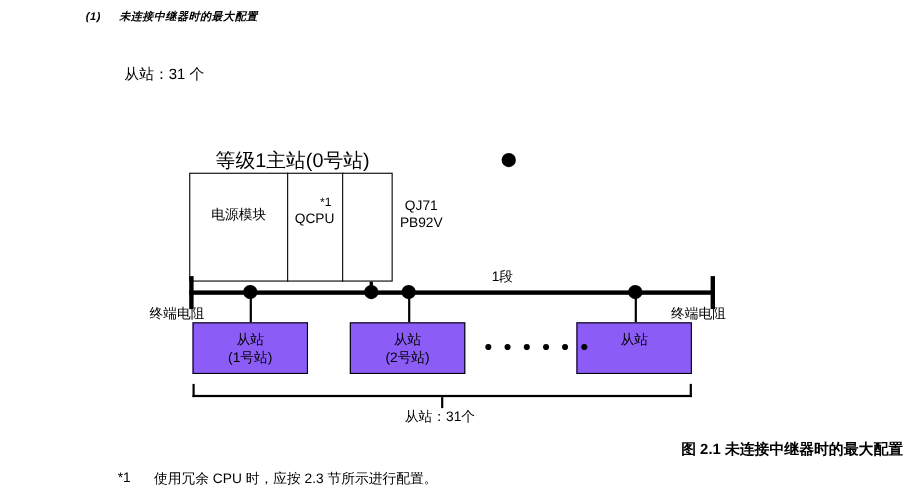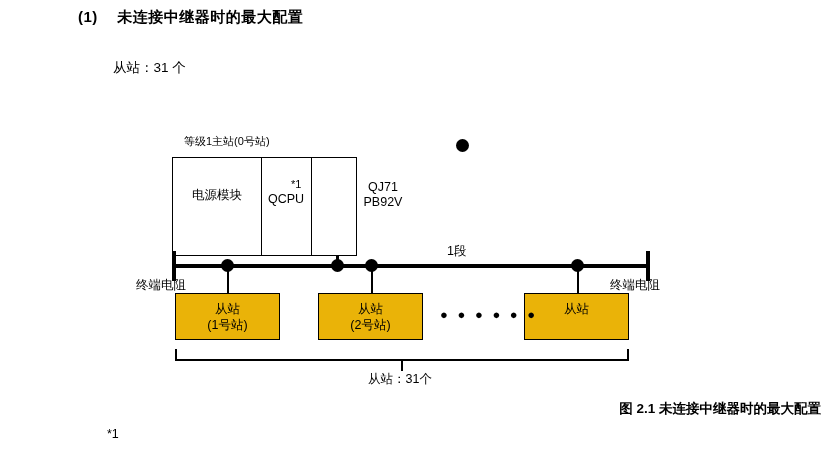--- a/index.html
+++ b/index.html
@@ -18,24 +18,25 @@
   .page {
     position: absolute;
     left: 0; top: 0;
     width: 821px; height: 457px;
   }
   .abs { position: absolute; }
 
   
   .sec-title {
     left: 78px; top: 8px;
-    font-size: 15px;
+    font-size: 10px;
     font-weight: bold;
     letter-spacing: 0.5px;
     white-space: nowrap;
+    font-style: italic;
   }
   .line-master {
     left: 113px; top: 33px;
     font-size: 13.5px;
     white-space: nowrap;
   }
   .line-slave {
     left: 113px; top: 59px;
     font-size: 13.5px;
     white-space: nowrap;
@@ -49,22 +50,22 @@
     background: #000;
   }
   .legend-text {
     left: 478px; top: 136px;
     font-size: 12.5px;
     white-space: nowrap;
   }
 
   
   .master-caption {
-    left: 184px; top: 134px;
-    font-size: 11px;
+    left: 196px; top: 134px;
+    font-size: 18px;
     white-space: nowrap;
   }
 
   
   .rack {
     left: 172px; top: 157px;
     width: 185px; height: 99px;
     border: 1px solid #000;
     box-sizing: border-box;
     background: #fff;
@@ -139,21 +140,21 @@
   .drop-2 { left: 371px; }
   .drop-3 { left: 577px; }
   .drop-cpu { left: 336px; top: 256px; height: 12px; width: 3px; }
 
   
   .slave {
     top: 293px;
     height: 47px;
     border: 1px solid #000;
     box-sizing: border-box;
-    background: #eab308;
+    background: #8b5cf6;
     font-size: 12.5px;
     line-height: 16px;
     text-align: center;
     padding-top: 7px;
   }
   .slave-1 { left: 175px; width: 105px; }
   .slave-2 { left: 318px; width: 105px; }
   .slave-3 { left: 524px; width: 105px; }
 
   .dots {
@@ -261,14 +262,15 @@
 
   <div class="abs dots">● ● ● ● ● ●</div>
 
   <div class="abs brace"></div>
   <div class="abs brace-stem"></div>
   <div class="abs brace-label">从站：31个</div>
 
   <div class="abs fig-caption">图 2.1  未连接中继器时的最大配置</div>
 
   <div class="abs footnote-mark">*1</div>
+  <div class="abs footnote-text">使用冗余 CPU 时，应按 2.3 节所示进行配置。</div>
 
 </div>
 
 </body></html>

